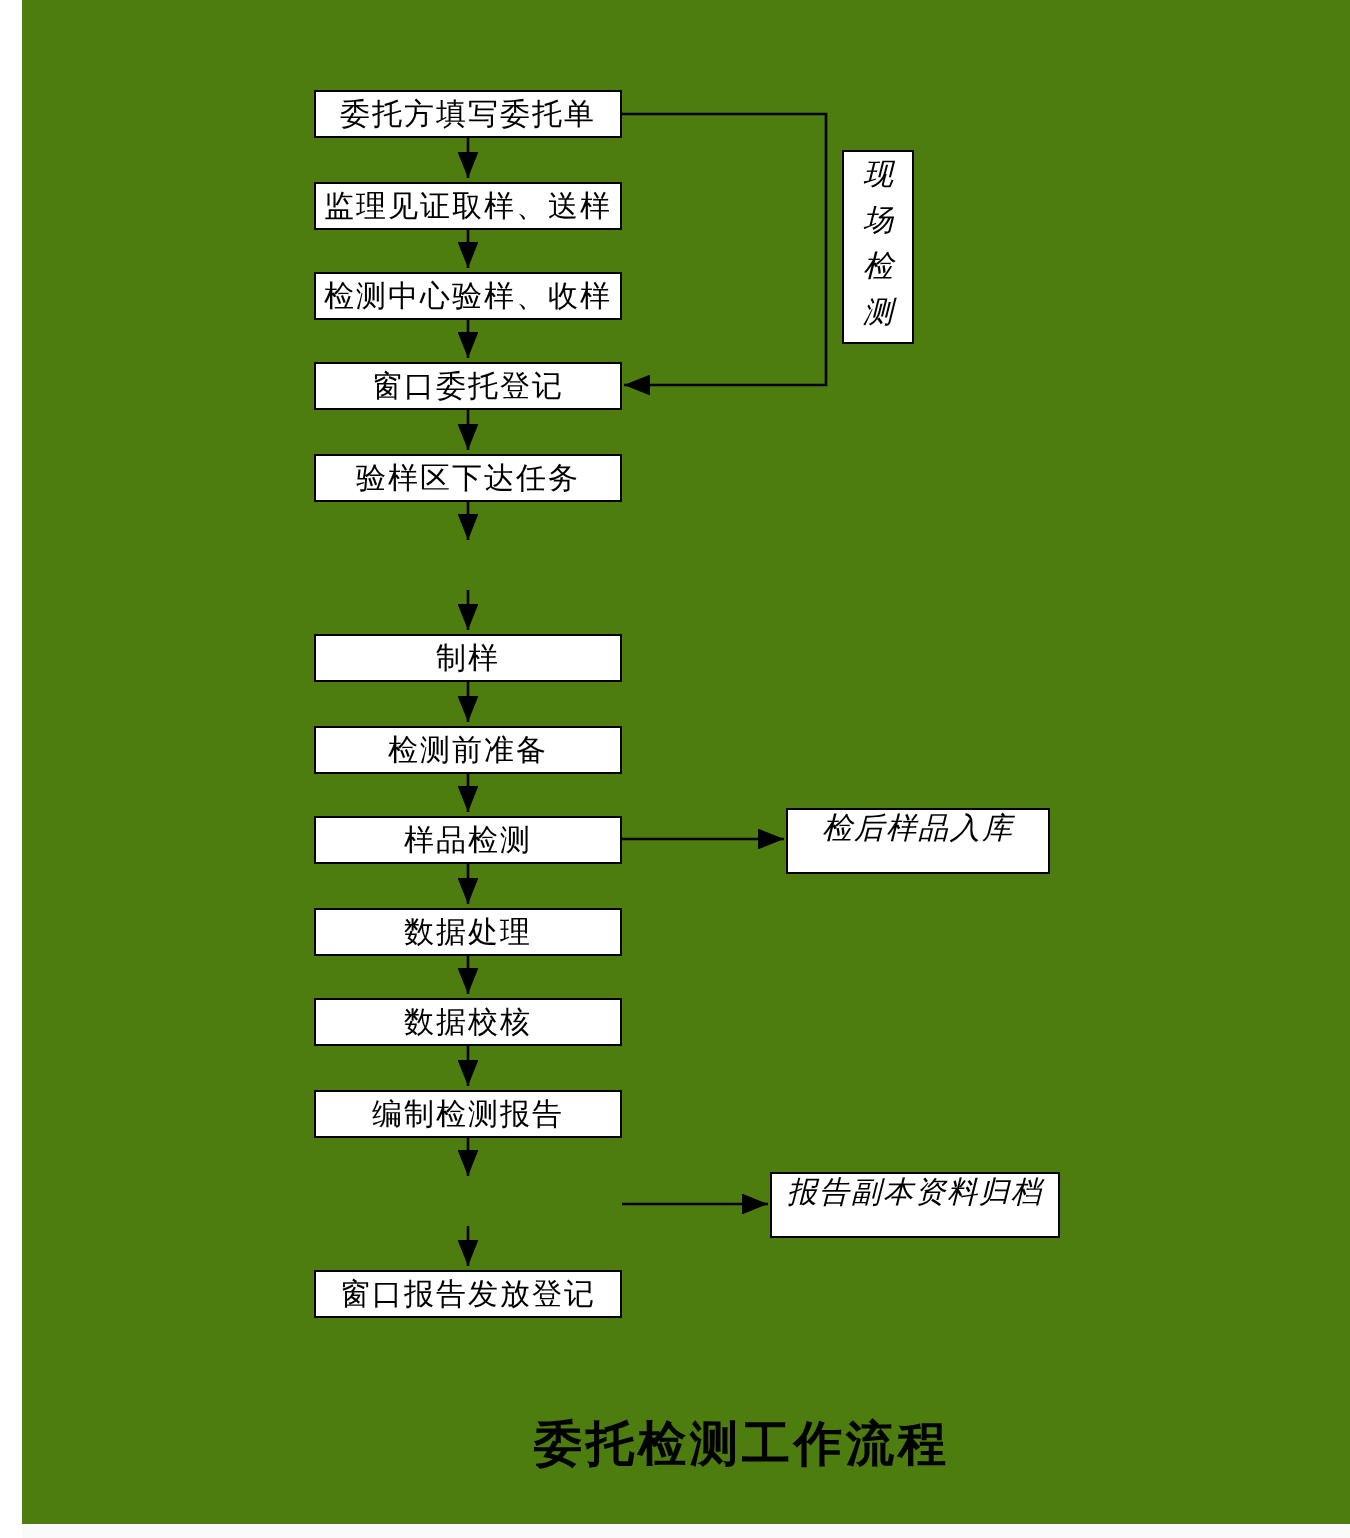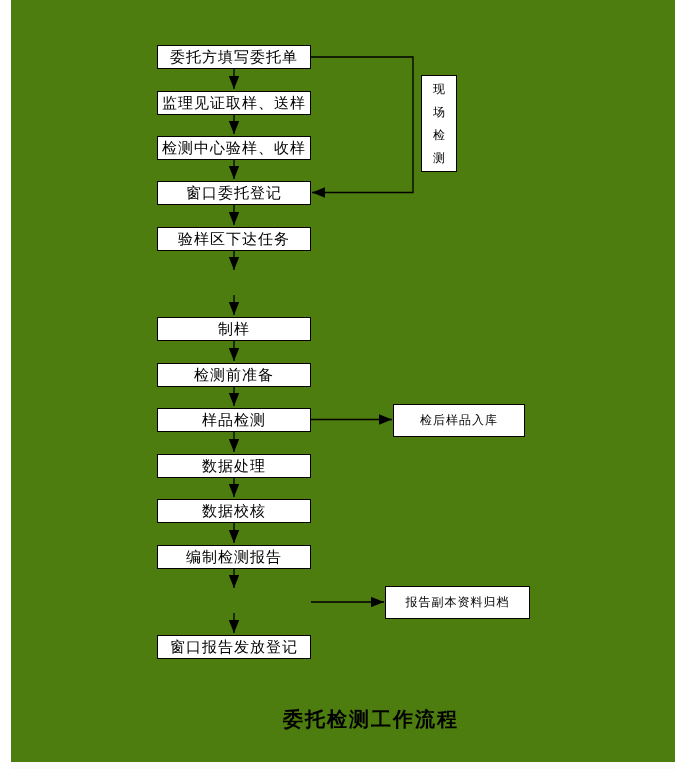--- a/index.html
+++ b/index.html
@@ -39,26 +39,26 @@
     letter-spacing: 1px;
     color: #000000;
     white-space: nowrap;
   }
   .side-box {
     position: absolute;
     border: 1px solid #000000;
     box-sizing: border-box;
     background: #ffffff;
     display: flex;
-    align-items: center;
     justify-content: center;
-    font-size: 12px;
+    font-size: 15px;
     letter-spacing: 1px;
     color: #000000;
     white-space: nowrap;
+    font-style: italic;
   }
   .side-box.onsite {
     left: 410px;
     top: 75px;
     width: 36px;
     height: 97px;
   }
   .vtext {
     display: block;
     width: 17px;
@@ -79,21 +79,21 @@
     top: 586px;
     width: 145px;
     height: 33px;
   }
   .diagram-title {
     position: absolute;
     left: 160px;
     top: 706px;
     width: 400px;
     text-align: center;
-    font-size: 20px;
+    font-size: 24px;
     font-weight: bold;
     letter-spacing: 2px;
     color: #000000;
     white-space: nowrap;
   }
   .bottom-edge {
     position: absolute;
     left: 0;
     bottom: 0;
     width: 675px;

